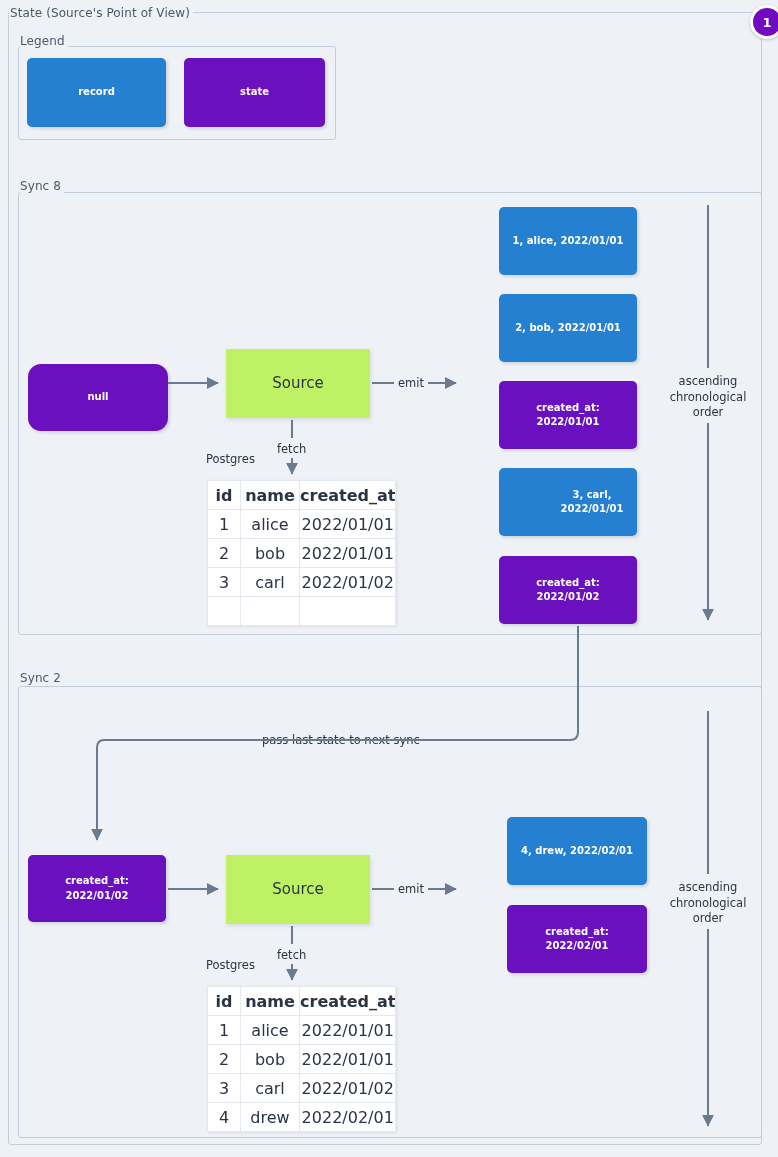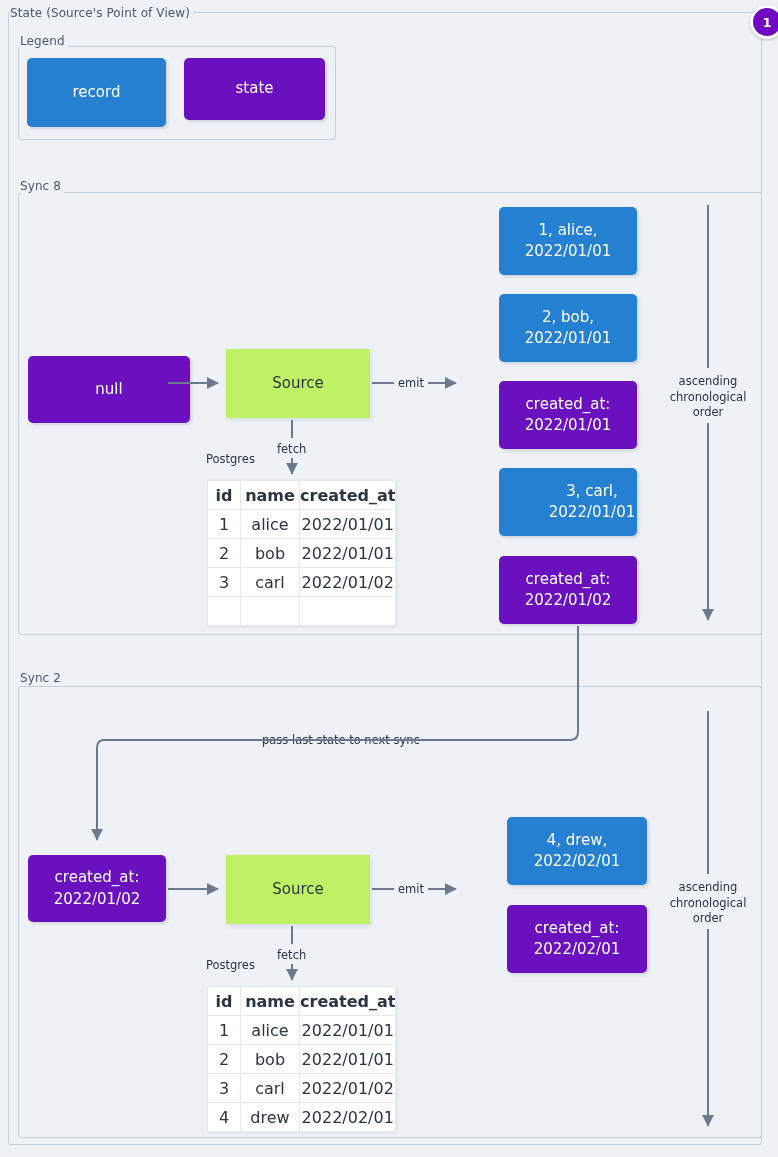--- a/index.html
+++ b/index.html
@@ -39,22 +39,22 @@
 
   
   .node {
     position: absolute;
     box-sizing: border-box;
     display: flex;
     align-items: center;
     justify-content: center;
     text-align: center;
     border-radius: 5px;
-    font-size: 15px;
-    font-weight: normal;
+    font-size: 10px;
+    font-weight: bold;
     line-height: 1.42;
     color: #ffffff;
     box-shadow: 2px 2px 3px rgba(60,72,88,0.16);
   }
   .node.record { background: #2680d2; }
   .node.state  { background: #6b10bf; }
   .node.plain {
     background: #bef264;
     color: #2b3443;
     font-weight: normal;
@@ -131,28 +131,28 @@
 
   <div class="group" style="left:8px; top:12px; width:754px; height:1133px;"></div>
   <div class="group-title" style="left:10px; top:6px;">State (Source's Point of View)</div>
 
   <div class="group" style="left:18px; top:46px; width:318px; height:94px;"></div>
   <div class="group-title" style="left:20px; top:34px;">Legend</div>
 
   <div class="node record" style="left:27px; top:58px; width:139px; height:69px;">
     <span>record</span>
   </div>
-  <div class="node state" style="left:184px; top:58px; width:141px; height:62px;">
+  <div class="node state" style="left:184px; top:58px; width:141px; height:69px;">
     <span>state</span>
   </div>
 
   <div class="group" style="left:18px; top:192px; width:744px; height:443px;"></div>
   <div class="group-title" style="left:20px; top:179px;">Sync 8</div>
 
-  <div class="node state" style="left:28px; top:356px; width:162px; height:67px;">
+  <div class="node state" style="left:28px; top:364px; width:140px; height:67px;border-radius:13px;">
     <span>null</span>
   </div>
 
   <div class="node plain" style="left:226px; top:349px; width:144px; height:69px;">
     <span>Source</span>
   </div>
 
   <div class="lbl" style="left:277px; top:442px;">fetch</div>
   <div class="lbl" style="left:206px; top:452px;">Postgres</div>
 

